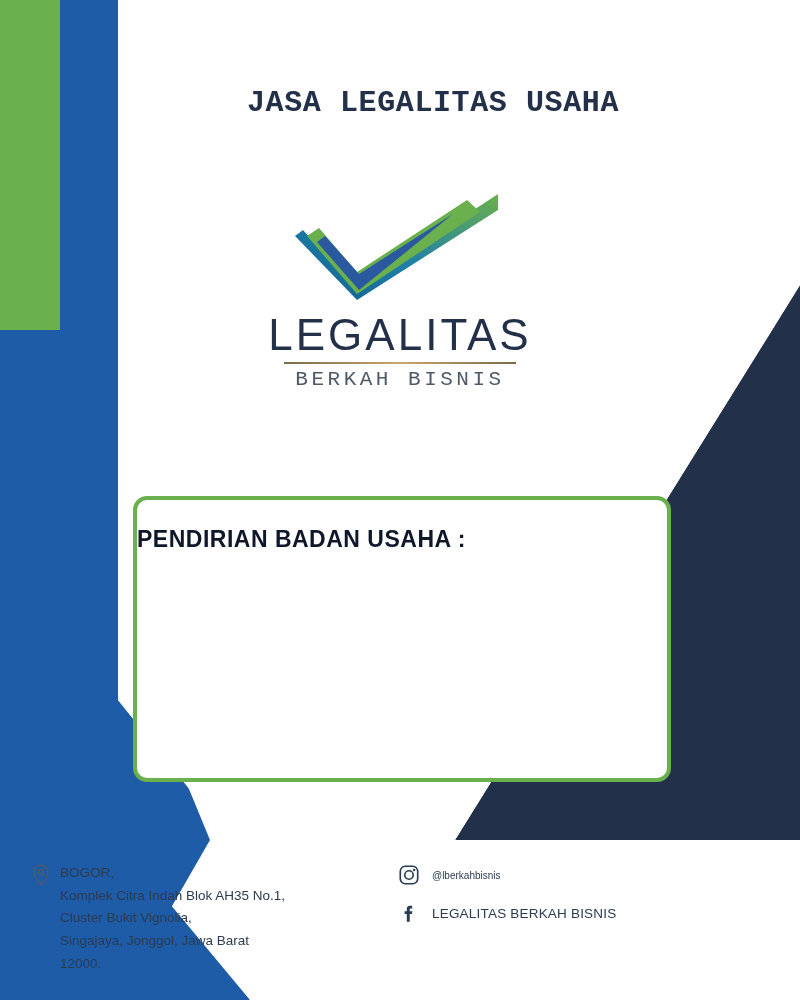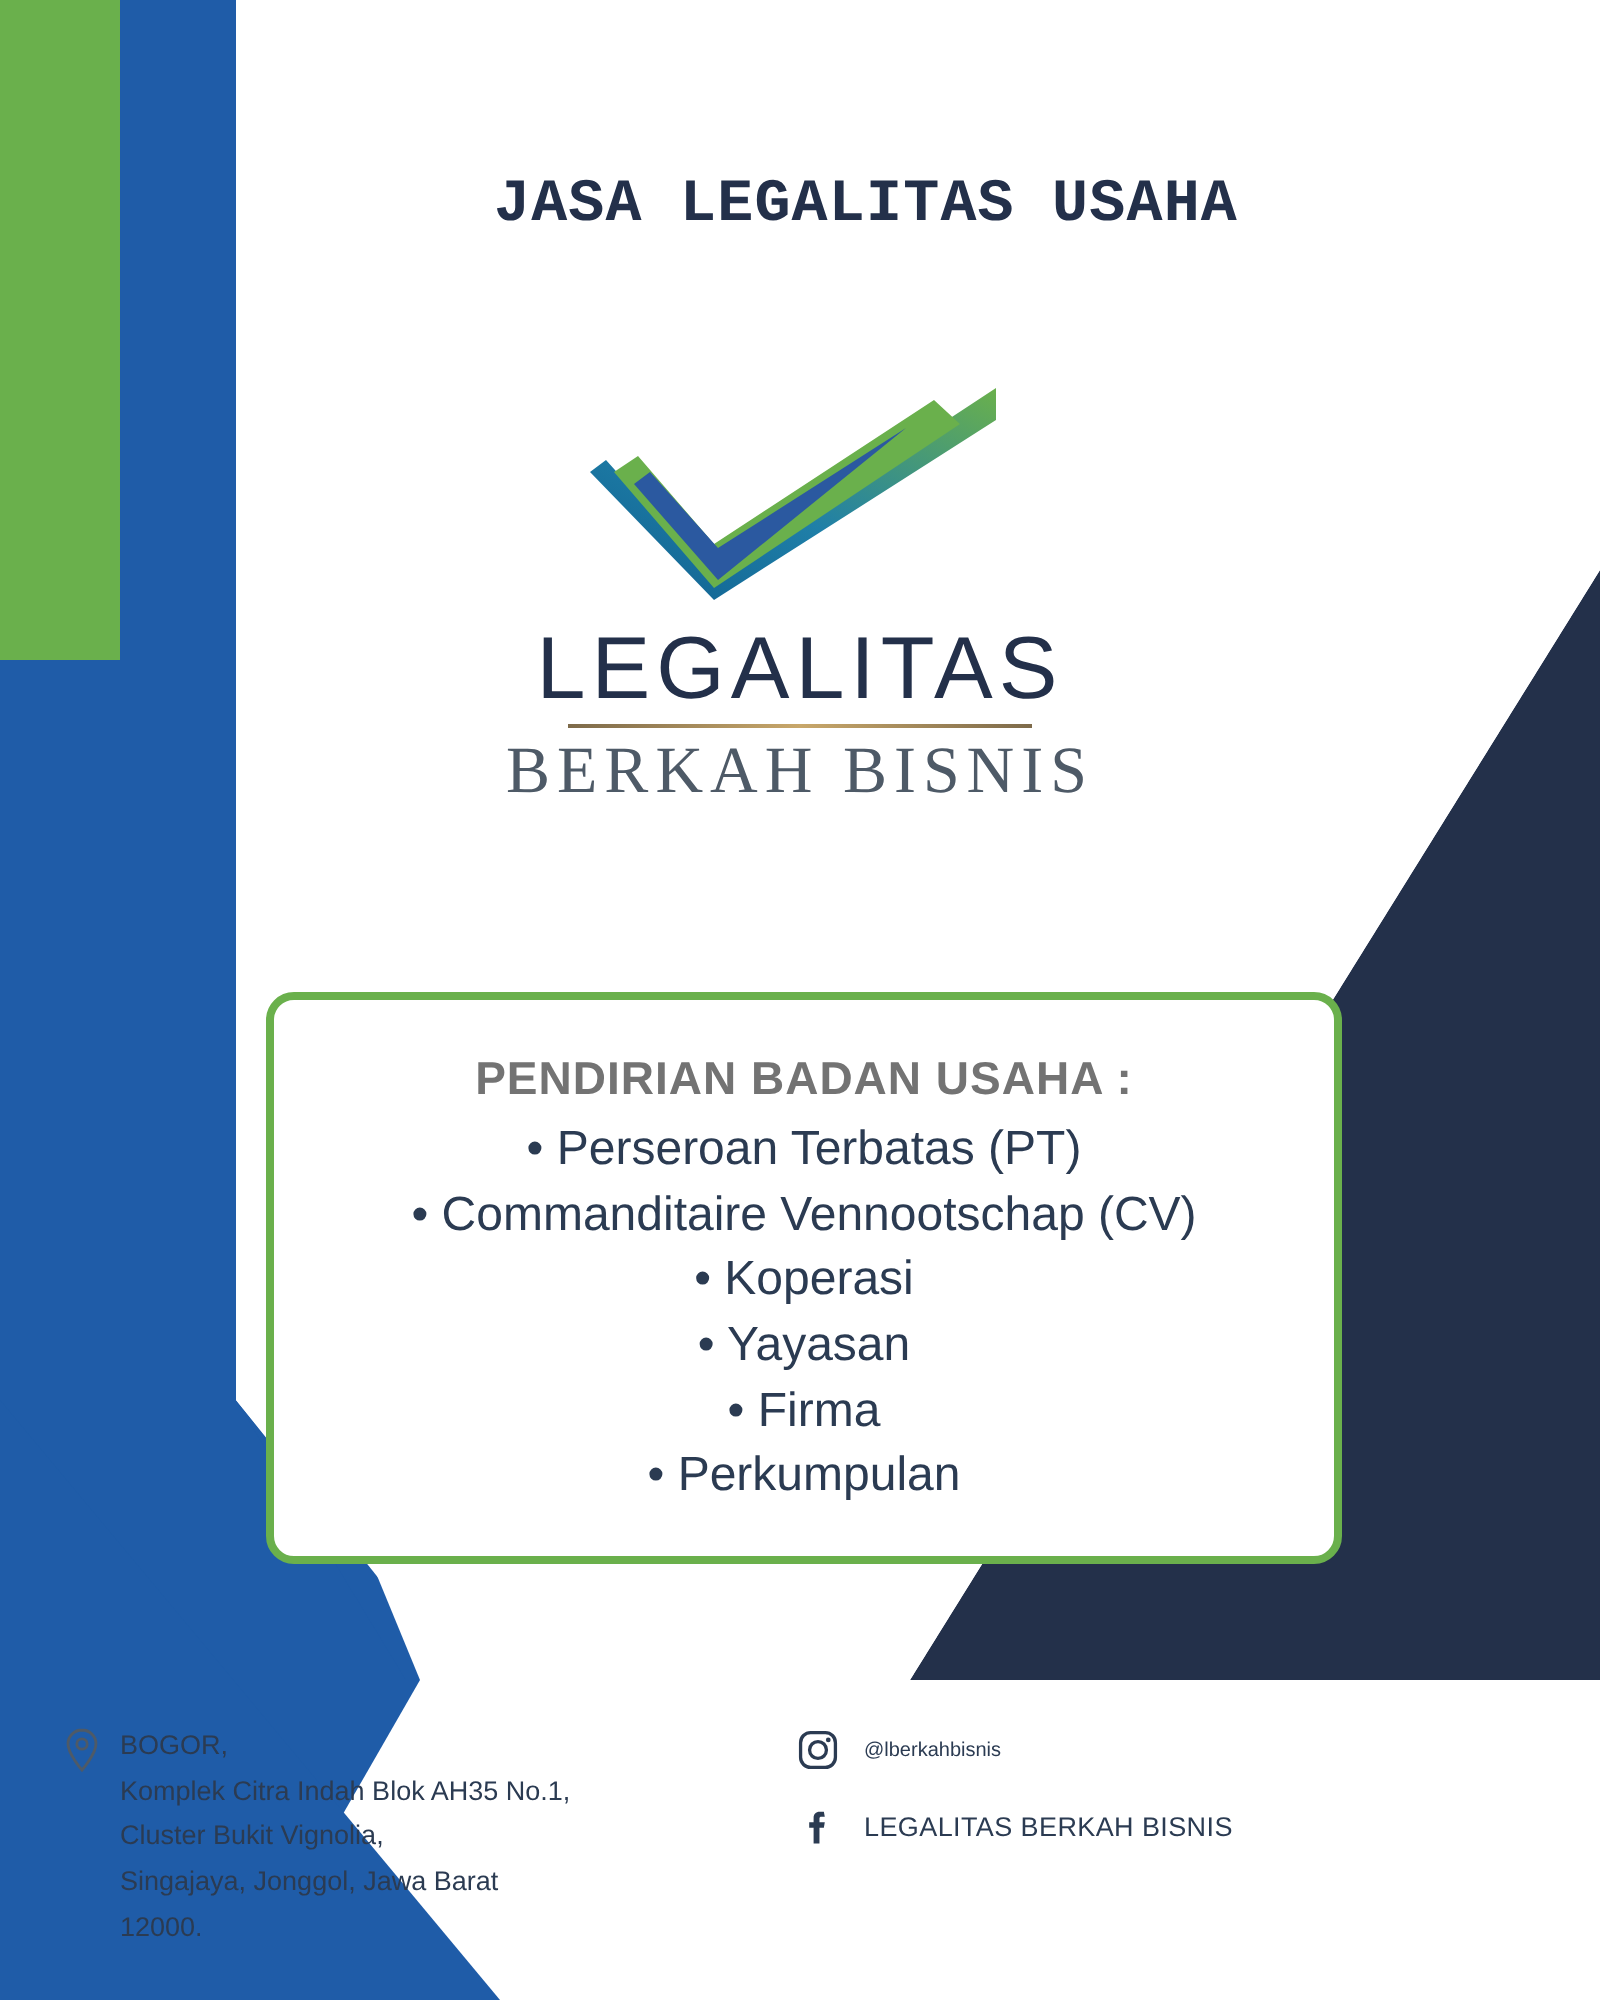--- a/index.html
+++ b/index.html
@@ -62,45 +62,45 @@
     color: #23304a;
     font-family: "Liberation Sans", sans-serif;
   }
   .logo-rule {
     width: 232px;
     height: 2px;
     margin: 2px auto 4px auto;
     background: linear-gradient(to right, #7d6a4a, #c8a76a, #7d6a4a);
   }
   .logo-sub {
-    font-size: 33px;
+    font-size: 21px;
     letter-spacing: 3.5px;
     color: #4e5a67;
-    font-family: Liberation Serif, serif;
+    font-family: Liberation Mono, monospace;
   }
 
   
   .card {
     position: absolute;
     left: 133px;
     top: 496px;
     width: 538px;
     height: 286px;
     background: #ffffff;
     border: 4px solid #6ab04c;
     border-radius: 14px;
     box-sizing: border-box;
     padding-top: 26px;
   }
   .card-heading {
-    text-align: center;
+    text-align: left;
     font-size: 23px;
     font-weight: bold;
     letter-spacing: 0.5px;
-    color: #737373;
+    color: #0f172a;
     margin-bottom: 6px;
   }
   .card-list {
     list-style: none;
     margin: 0;
     padding: 0;
     text-align: center;
   }
   .card-list li {
     font-size: 24px;
@@ -224,28 +224,20 @@
       <path d="M30,44 L66,82 L150,30 L66,96 L26,50 Z" fill="#2f5a96" opacity="0"></path>
       <path d="M32,46 L66,84 L160,24 L66,100 L24,52 Z" fill="#2b59a0"></path>
     </svg>
     <div class="logo-name">LEGALITAS</div>
     <div class="logo-rule"></div>
     <div class="logo-sub">BERKAH BISNIS</div>
   </div>
 
   <div class="card">
     <div class="card-heading">PENDIRIAN BADAN USAHA :</div>
-    <ul class="card-list">
-      <li>• Perseroan Terbatas (PT)</li>
-      <li>• Commanditaire Vennootschap (CV)</li>
-      <li>• Koperasi</li>
-      <li>• Yayasan</li>
-      <li>• Firma</li>
-      <li>• Perkumpulan</li>
-    </ul>
   </div>
 
   <div class="footer">
 
     <div class="addr">
       <svg class="addr-icon" viewBox="0 0 18 22" xmlns="http://www.w3.org/2000/svg">
         <path d="M9,1 C5.2,1 2,4.1 2,7.9 C2,13 9,21 9,21 C9,21 16,13 16,7.9 C16,4.1 12.8,1 9,1 Z" fill="none" stroke="#4e5a67" stroke-width="1.4"></path>
         <circle cx="9" cy="8" r="2.6" fill="none" stroke="#4e5a67" stroke-width="1.4"></circle>
       </svg>
       <div>BOGOR,</div>

